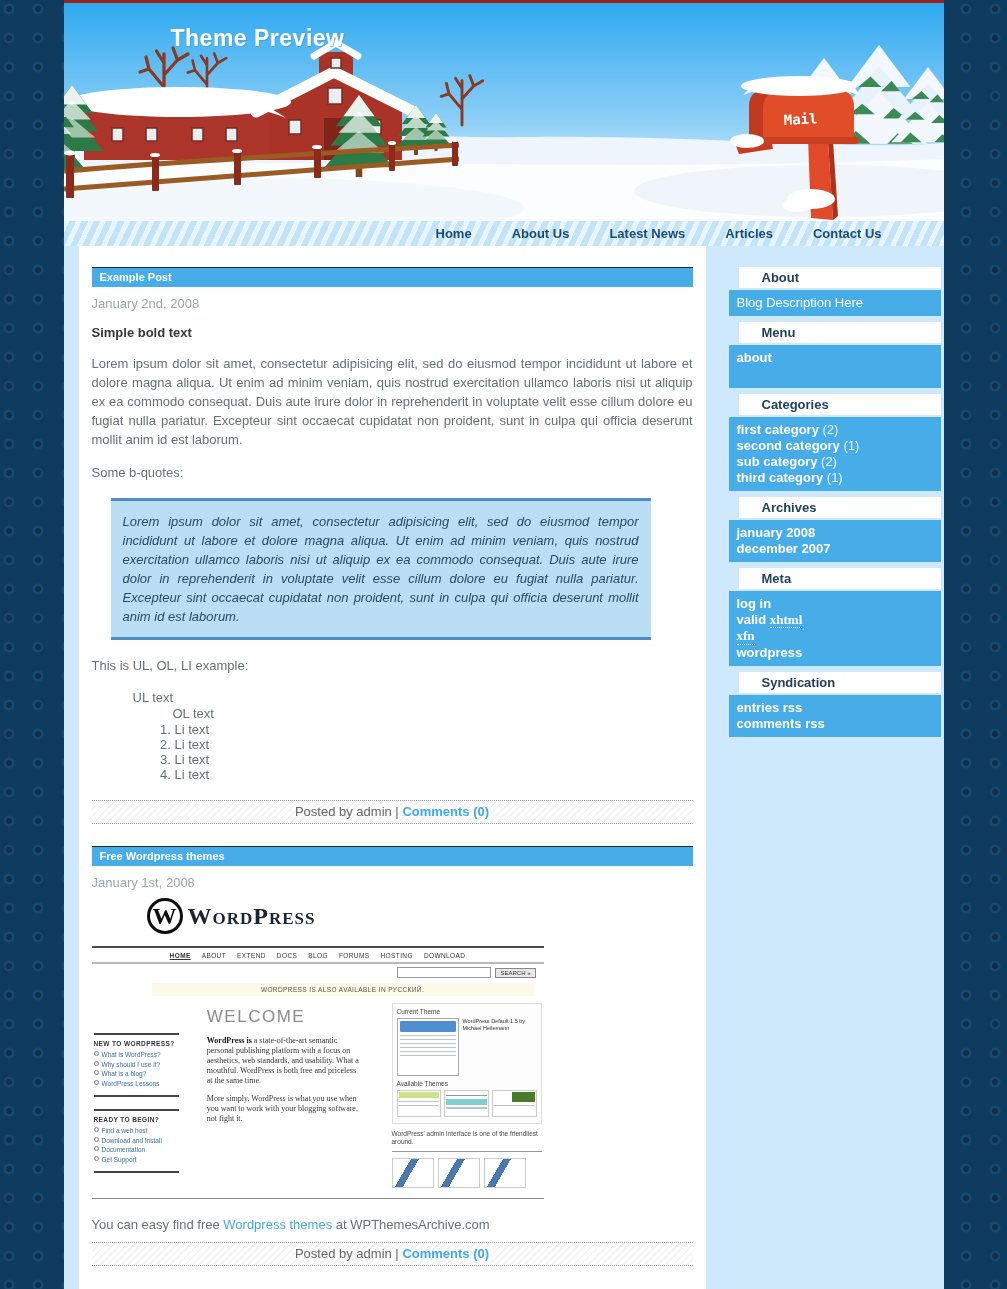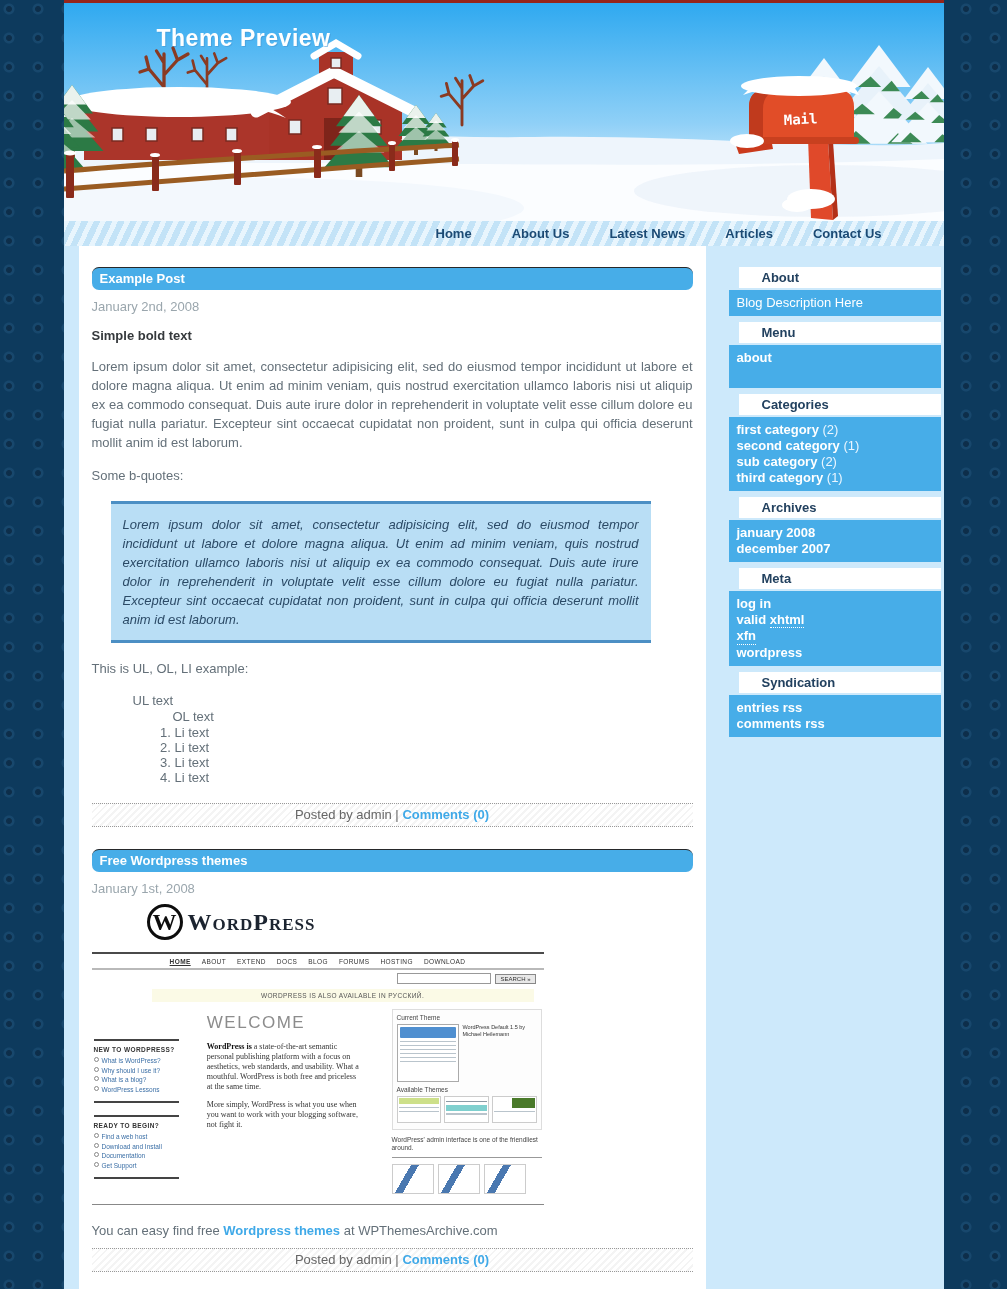--- a/index.html
+++ b/index.html
@@ -9,35 +9,35 @@
     background-image:
       radial-gradient(circle at 9px 9px, rgba(5,25,45,0.55) 2.5px, transparent 3.5px),
       radial-gradient(circle at 9px 9px, rgba(70,130,180,0.18) 5px, transparent 6px);
     background-size:29px 29px;
     font-family:"Liberation Sans","DejaVu Sans",sans-serif;
   }
   .page{width:880px;margin:0 auto;border-top:3px solid #96241a;}
 
   
   .header{position:relative;height:218px;overflow:hidden;background:#bfe3f8;}
-  .site-title{position:absolute;left:93px;top:22px;font-size:23px;font-weight:bold;color:#fff;
+  .site-title{position:absolute;left:107px;top:22px;font-size:23px;font-weight:bold;color:#fff;
     letter-spacing:0.5px;text-shadow:1px 1px 0 rgba(70,150,210,0.55);}
   
   .nav{height:25px;display:flex;align-items:center;gap:40px;padding-left:372px;box-sizing:border-box;
     background:repeating-linear-gradient(115deg,#e8f5fd 0 5px,#c3e3f7 5px 11px);}
   .nav a{color:#1b4a74;font-size:13px;font-weight:bold;text-decoration:none;white-space:nowrap;}
 
   
   .content{display:flex;align-items:flex-start;background:#cde9fb;min-height:1019px;box-sizing:border-box;}
   .main{width:627px;margin-left:15px;background:#fff;border-radius:0 0 8px 8px;
     padding:21px 13px 24px;box-sizing:border-box;min-height:1010px;}
 
   .post{margin-bottom:22px;}
-  .post-title-bar{background:#47ade8;border-top:1px solid #26282a;color:#fff;font-size:13px;
-    font-weight:bold;padding:3px 8px 4px;border-radius:7px;}
+  .post-title-bar{background:#47ade8;border-top:1px solid #26282a;color:#fff;font-size:11px;
+    font-weight:bold;padding:3px 8px 4px;}
   .post-date{color:#9aa6ad;font-size:13px;margin:9px 0 14px;}
   .bold-head{font-weight:bold;color:#35393c;font-size:13px;margin:0 0 14px;}
   .body-text{color:#647079;font-size:13px;line-height:19px;margin:0 0 14px;}
   .just{text-align:justify;}
   blockquote{margin:16px 42px 16px 19px;background:#b9def5;border-top:3px solid #4c8fc4;border-bottom:3px solid #4c8fc4;
     padding:11px 12px;font-style:italic;color:#2b4a66;font-size:13px;line-height:19px;text-align:justify;}
   .list-block{margin:16px 0 18px 41px;color:#647079;font-size:13px;line-height:14px;}
   .ul-label{margin-bottom:2px;}
   .ol-label{margin-left:40px;}
   .list-block ol{margin:2px 0 0 23px;padding-left:19px;}
@@ -91,32 +91,32 @@
   .strip-a{height:6px;background:#cde08a;}
   .strip-b{height:6px;background:#7fd0cf;}
   .strip-c{height:10px;background:#4a7a2a;margin-left:18px;}
   .wp-admin-caption{margin:6px 0 5px;line-height:8px;color:#444;}
   .wp-right-rule{border-top:1px solid #999;margin:4px 0 6px;}
   .wp-admin-thumbs{display:flex;gap:4px;}
   .wp-admin-thumb{width:42px;height:30px;border:1px solid #ccc;box-sizing:border-box;
     background:linear-gradient(120deg,#fff 32%,#4a78b0 32%,#4a78b0 46%,#fff 46%);}
   .wp-bottom-rule{border-top:1px solid #888;margin-top:10px;height:6px;}
   .post2-caption{font-size:13px;color:#647079;margin:12px 0 10px;}
-  .blue-link{color:#3fa9e8;font-weight:bold;text-decoration:none;}
+  .blue-link{color:#3fa9e8;font-weight:normal;text-decoration:none;}
 
   
   .sidebar{width:212px;margin-left:23px;padding-top:21px;box-sizing:border-box;}
   .sb-head{background:#fff;margin:6px 0 2px 10px;padding:3px 0 3px 23px;font-weight:bold;font-size:13px;color:#22415f;}
   .sb-head.first{margin-top:0;}
   .sb-box{background:#47ade8;padding:5px 8px;color:#fff;font-size:13px;line-height:16px;margin-bottom:2px;}
   .sb-box a{color:#fff;font-weight:bold;text-decoration:none;display:inline-block;}
   .sb-row{margin:0;}
   .sb-count{font-weight:normal;color:#eaf6ff;}
   .menu-box{padding-bottom:22px;}
-  .dotted-u{border-bottom:1px dotted #fff;}
+  .dotted-u{border-bottom:1px dotted #fff;font-family:Liberation Serif, serif;}
 </style>
 </head>
 <body>
 
 <div class="page">
 
   <div class="header">
     <svg width="880" height="218" viewBox="0 0 880 218">
       <defs>
         <linearGradient id="sky" x1="0" y1="0" x2="0" y2="1">

